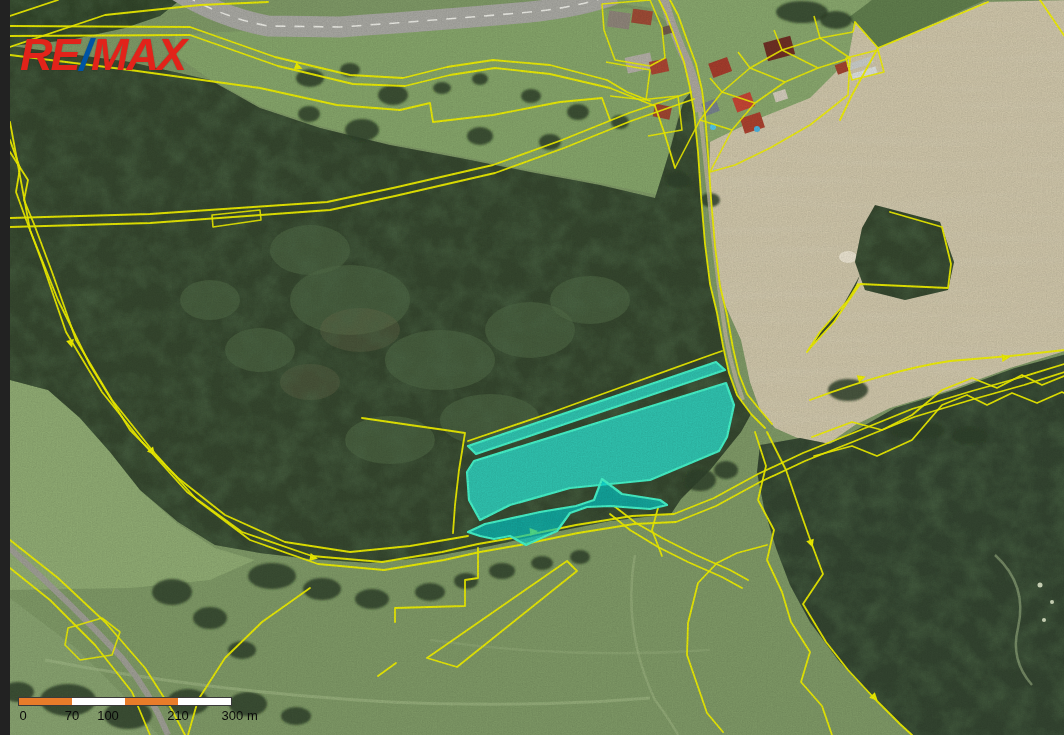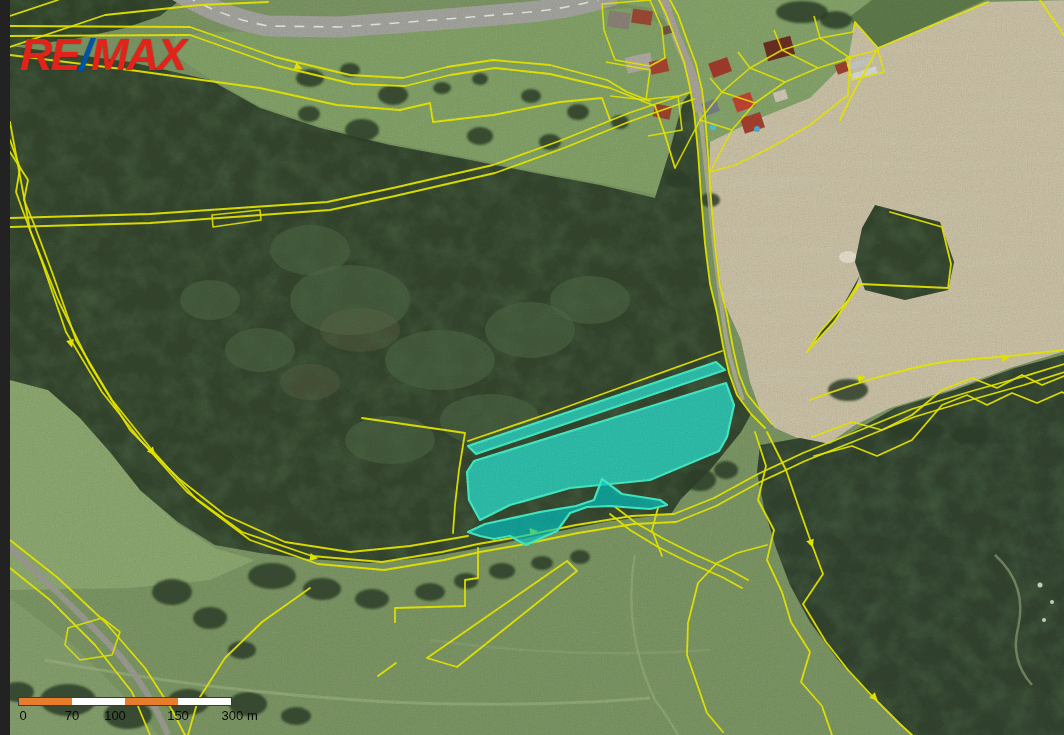--- a/index.html
+++ b/index.html
@@ -27,21 +27,21 @@
         text-shadow:0 0 2px rgba(0,0,0,.25);}
   .logo .re,.logo .max{color:var(--remax-red);}
   .logo .slash{color:var(--remax-blue);padding:0 1px;}
   .scalebar{position:absolute;left:8px;top:697px;width:250px;color:var(--label-black);}
   .sb-bar{display:flex;width:212px;height:7px;border:1px solid #3a3a3a;box-sizing:content-box;}
   .sb-seg{height:7px;}
   .sb-seg.o{background:var(--scale-orange);} .sb-seg.w{background:var(--scale-white);}
   .sb-ticks{position:relative;height:18px;font-size:13px;margin-top:2px;}
   .sb-ticks span{position:absolute;top:0;transform:translateX(-50%);}
   .sb-ticks .t0{left:3px;transform:translateX(-20%);}
-  .sb-ticks .t1{left:54px;} .sb-ticks .t2{left:97px;} .sb-ticks .t3{left:160px;}
+  .sb-ticks .t1{left:54px;} .sb-ticks .t2{left:90px;} .sb-ticks .t3{left:160px;}
   .sb-ticks .t4{left:213px;transform:translateX(-26%);white-space:nowrap;}
 </style>
 </head>
 <body>
 
 <div class="stage">
 <svg width="1064" height="735" viewBox="0 0 1064 735">
   <defs>
     <filter id="blur1">
           <feGaussianBlur stdDeviation="1.3"></feGaussianBlur>
@@ -261,17 +261,17 @@
     <div class="sb-bar">
       <div class="sb-seg o" style="width:53px"></div>
       <div class="sb-seg w" style="width:53px"></div>
       <div class="sb-seg o" style="width:53px"></div>
       <div class="sb-seg w" style="width:53px"></div>
     </div>
     <div class="sb-ticks">
       <span class="t0">0</span>
       <span class="t1">70</span>
       <span class="t2">100</span>
-      <span class="t3">150</span>
+      <span class="t3">210</span>
       <span class="t4">300 m</span>
     </div>
   </div>
 </div>
 
 </body></html>

